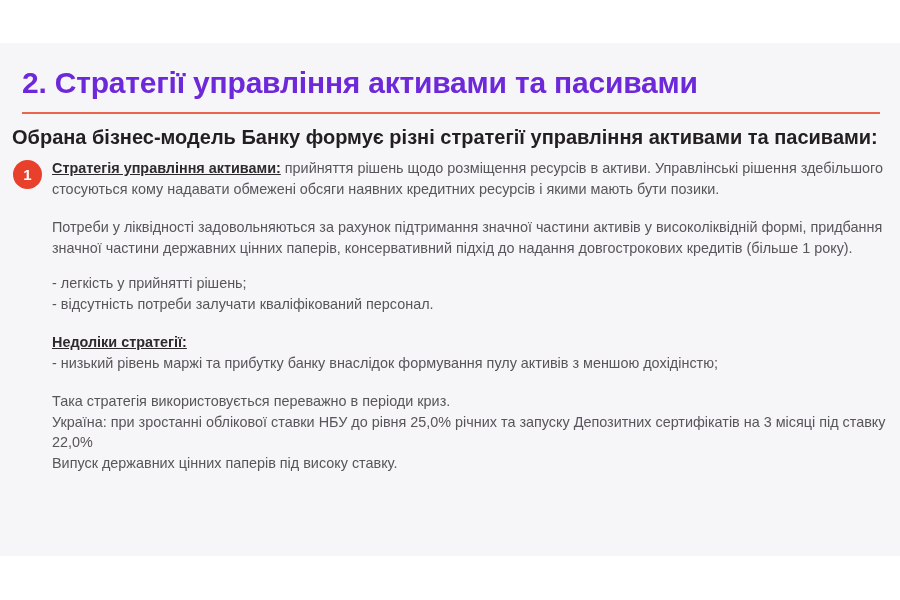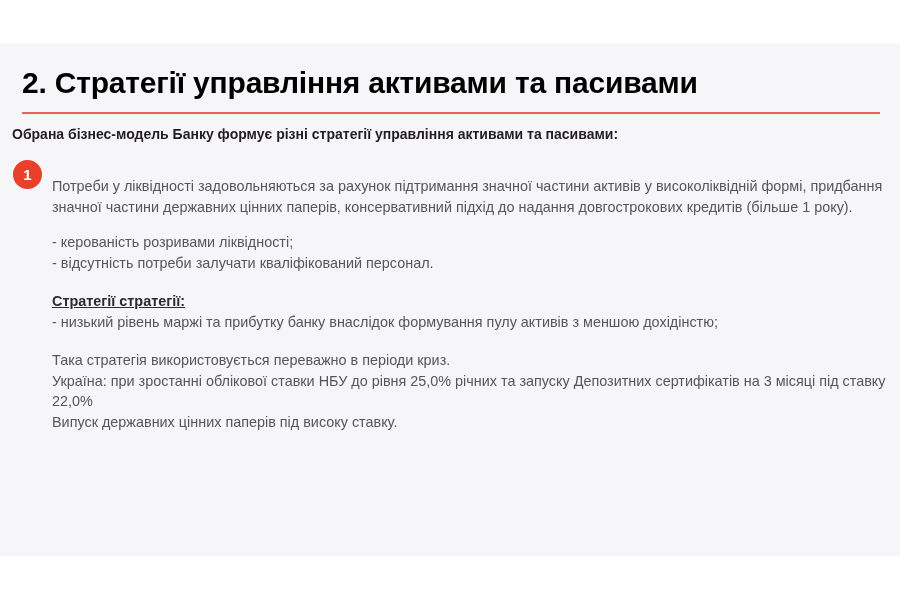--- a/index.html
+++ b/index.html
@@ -41,39 +41,39 @@
     height: 44px;
     background: #ffffff;
   }
 
   .title {
     position: absolute;
     left: 22px;
     top: 66px;
     font-size: 30px;
     font-weight: bold;
-    color: #000000;
+    color: #6d28d9;
     letter-spacing: -0.2px;
     white-space: nowrap;
   }
 
   .divider {
     position: absolute;
     left: 22px;
     top: 112px;
     width: 858px;
     height: 2px;
     background: #e8654e;
   }
 
   .subtitle {
     position: absolute;
     left: 12px;
     top: 126px;
-    font-size: 14px;
+    font-size: 20px;
     font-weight: bold;
     color: #231f20;
     white-space: nowrap;
   }
 
   .badge {
     position: absolute;
     left: 13px;
     top: 160px;
     width: 29px;
@@ -130,33 +130,34 @@
   <div class="title">2. Стратегії управління активами та пасивами</div>
 
   <div class="divider"></div>
 
   <div class="subtitle">Обрана бізнес-модель Банку формує різні стратегії управління активами та пасивами:</div>
 
   <div class="badge">1</div>
 
   <div class="body-col">
 
+    <p class="para"><span class="lead-term">Стратегія управління активами:</span><span> прийняття рішень щодо розміщення ресурсів в активи. Управлінські рішення здебільшого стосуються кому надавати обмежені обсяги наявних кредитних ресурсів і якими мають бути позики.</span></p>
 
     <div class="spacer-sm"></div>
 
     <p class="para">Потреби у ліквідності задовольняються за рахунок підтримання значної частини активів у високоліквідній формі, придбання значної частини державних цінних паперів, консервативний підхід до надання довгострокових кредитів (більше 1 року).</p>
 
     <div class="spacer-xs"></div>
 
-    <p class="para list-line">- керованість розривами ліквідності;</p>
+    <p class="para list-line">- легкість у прийнятті рішень;</p>
     <p class="para list-line">- відсутність потреби залучати кваліфікований персонал.</p>
 
     <div class="spacer-sm"></div>
 
-    <p class="para sub-head">Стратегії стратегії:</p>
+    <p class="para sub-head">Недоліки стратегії:</p>
     <p class="para list-line">- низький рівень маржі та прибутку банку внаслідок формування пулу активів з меншою дохідінстю;</p>
 
     <div class="spacer-sm"></div>
 
     <p class="para">Така стратегія використовується переважно в періоди криз.</p>
     <p class="para">Україна: при зростанні облікової ставки НБУ до рівня 25,0% річних та запуску Депозитних сертифікатів на 3 місяці під ставку 22,0%</p>
     <p class="para">Випуск державних цінних паперів під високу ставку.</p>
 
   </div>
 

